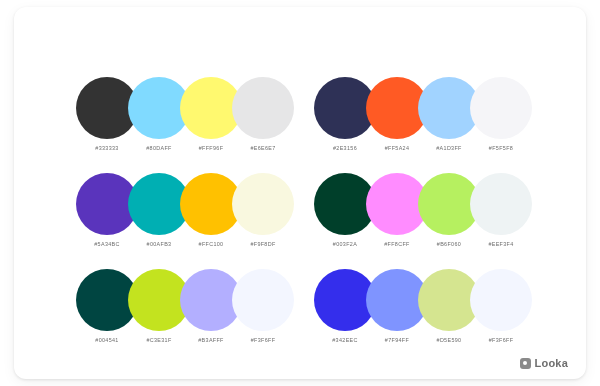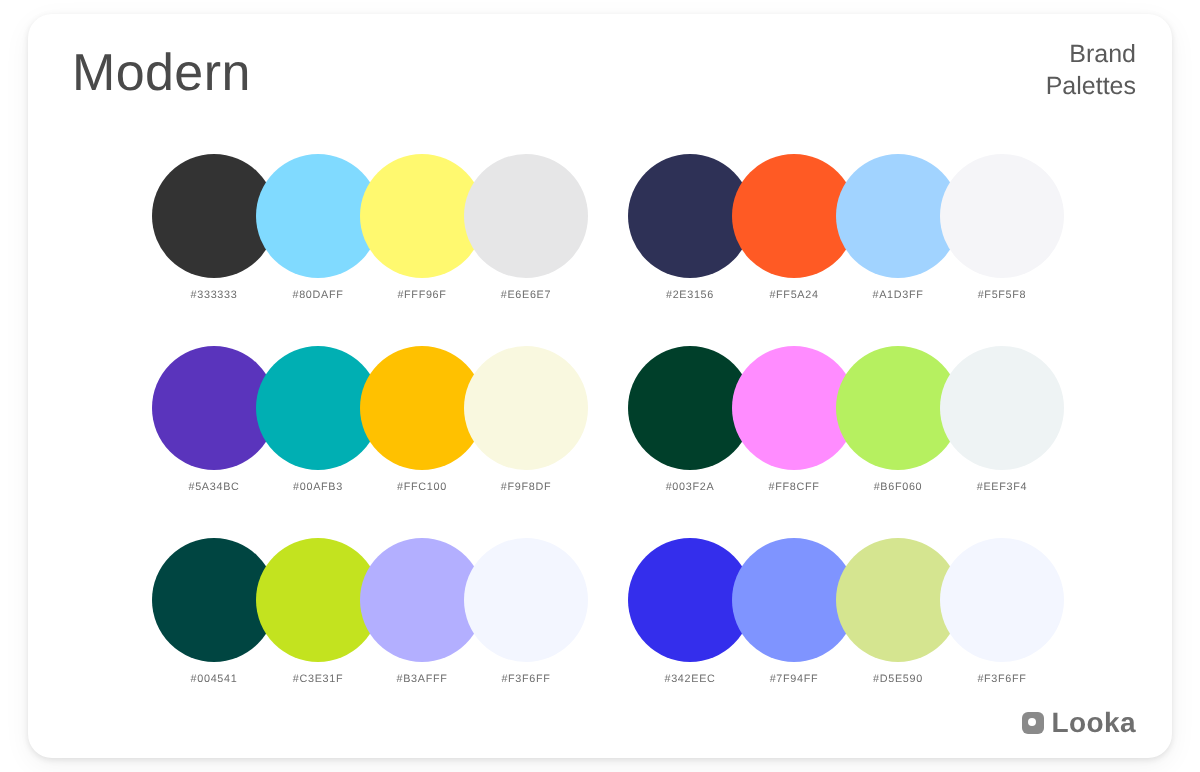--- a/index.html
+++ b/index.html
@@ -148,39 +148,32 @@
   .logo-mark::before {
     content: "";
     display: block;
     width: 4px;
     height: 4px;
     border-radius: 50%;
     background: #ffffff;
   }
 
   .logo-word {
-    font-size: 14px;
+    font-size: 11px;
     font-weight: 700;
     letter-spacing: 0.2px;
     color: #6f6f6f;
   }
 </style>
 </head>
 <body>
 
 <div id="board">
   <div class="card">
 
-    <div class="header">
-      <div class="title">Modern</div>
-      <div class="brand-label">
-        <span>Brand</span>
-        <span>Palettes</span>
-      </div>
-    </div>
 
     <div class="grid" id="palette-grid">
         <div class="palette col-0 row-0">
           <div class="swatches">
             <div class="swatch i0" title="#333333" style="background: rgb(51, 51, 51);"></div>
             <div class="swatch i1" title="#80DAFF" style="background: rgb(128, 218, 255);"></div>
             <div class="swatch i2" title="#FFF96F" style="background: rgb(255, 249, 111);"></div>
             <div class="swatch i3" title="#E6E6E7" style="background: rgb(230, 230, 231);"></div>
           </div>
           <div class="hexes">

